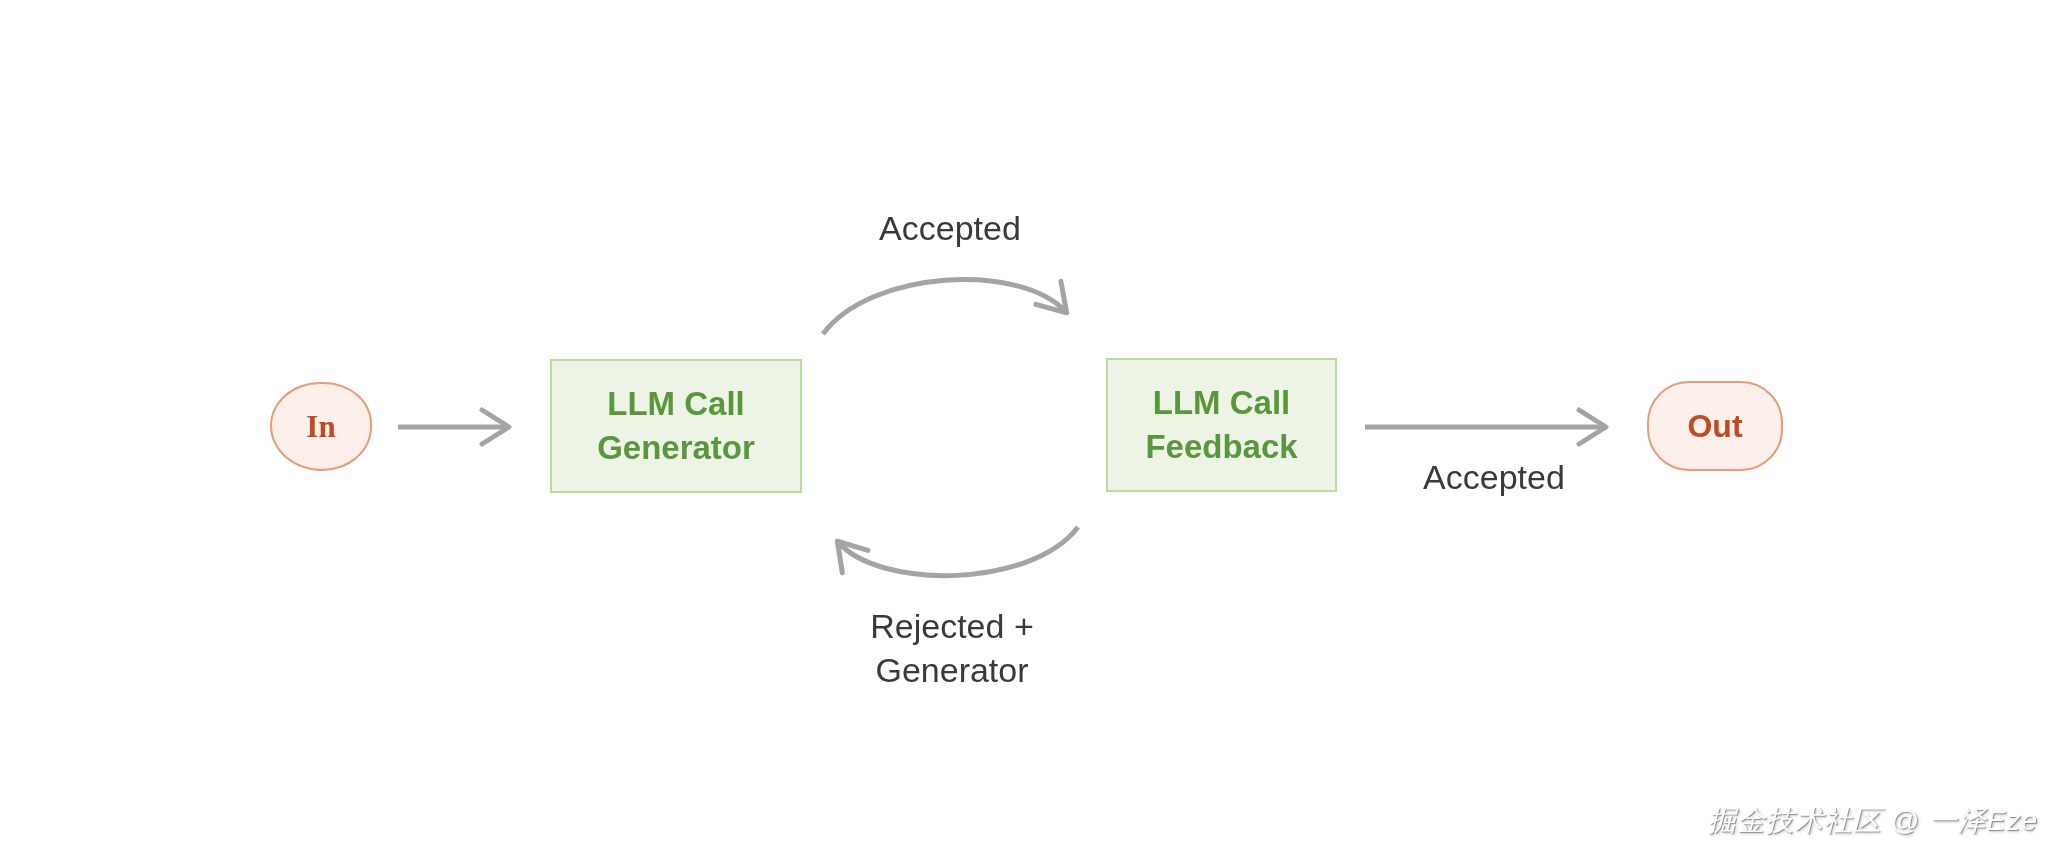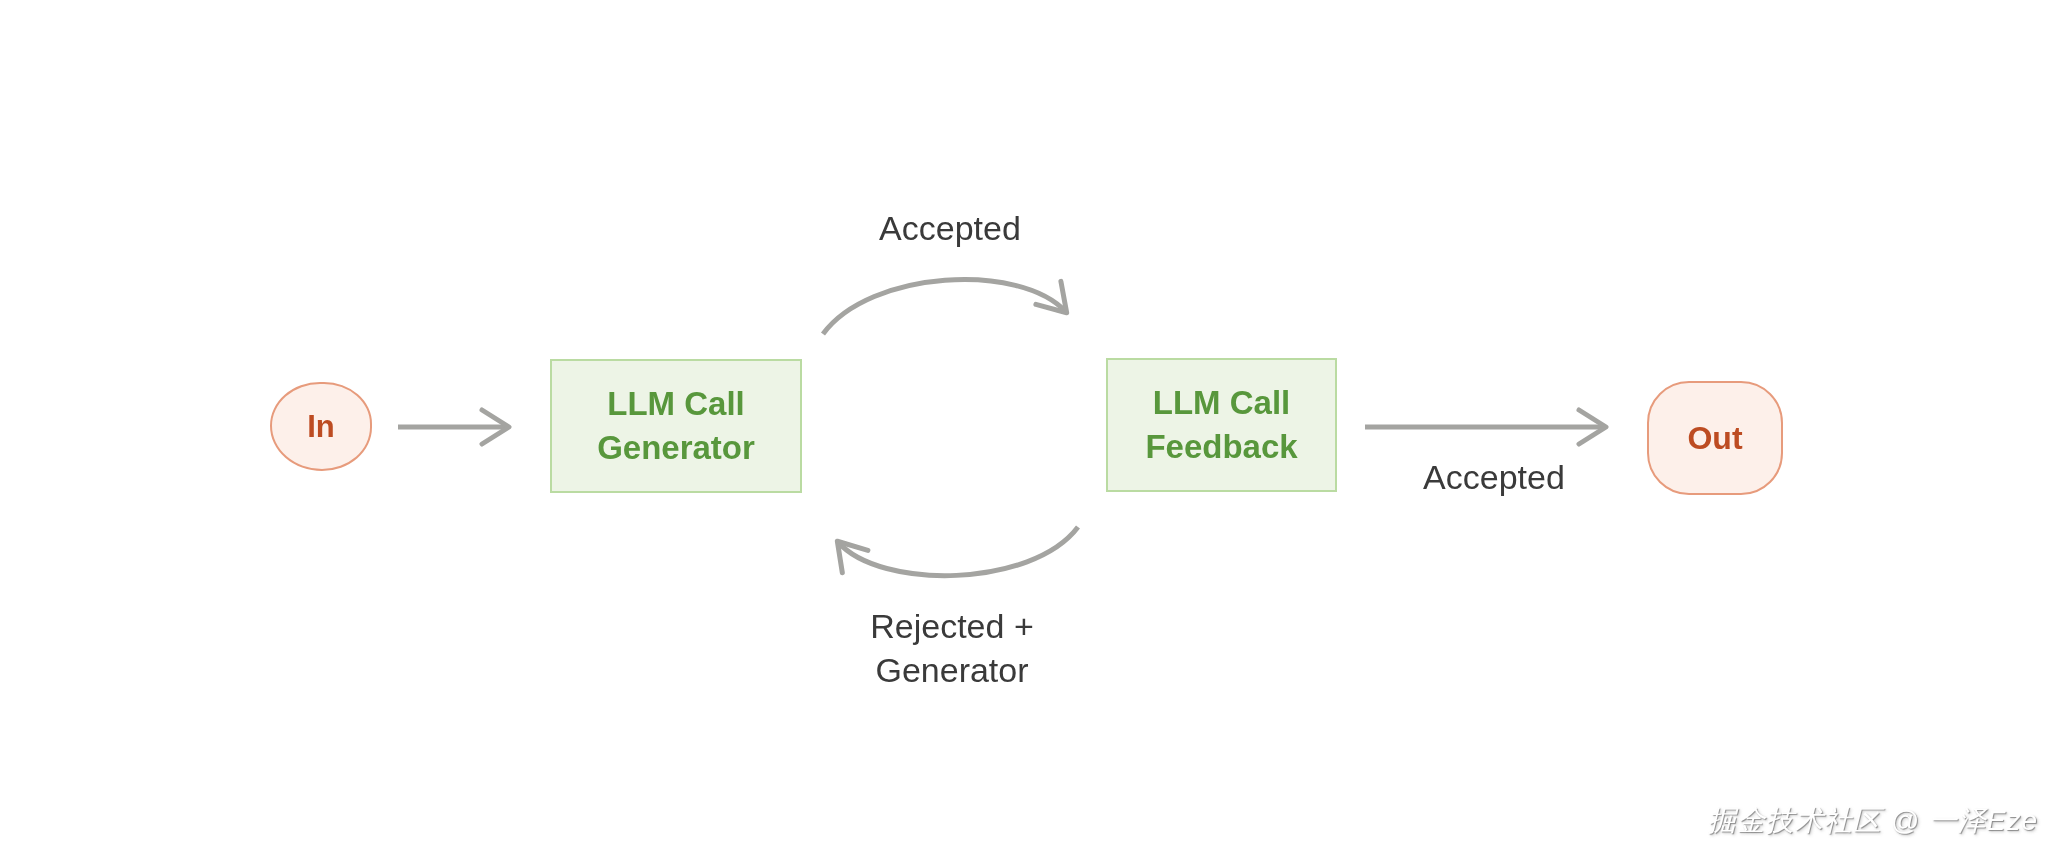--- a/index.html
+++ b/index.html
@@ -35,22 +35,22 @@
     border:2px solid var(--node-pink-border);
     color:var(--node-pink-text);
     font-size:31px;
   }
   .node-green{
     background:var(--node-green-fill);
     border:2px solid var(--node-green-border);
     color:var(--node-green-text);
     font-size:33px;line-height:44px;
   }
-  #node-in{left:270px;top:382px;width:102px;height:89px;border-radius:50% 48% 50% 52%;}
-  #node-out{left:1647px;top:381px;width:136px;height:114px;border-radius:42px;font-size:32px;}
+  #node-in{left:270px;top:382px;width:102px;height:89px;border-radius:50% 48% 50% 52%;font-family:Liberation Serif, serif;}
+  #node-out{left:1647px;top:381px;width:136px;height:90px;border-radius:42px;font-size:32px;}
   #node-generator{left:550px;top:359px;width:252px;height:134px;}
   #node-evaluator{left:1106px;top:358px;width:231px;height:134px;}
 
   .edge-label{
     position:absolute;
     transform:translate(-50%,-50%);
     color:var(--label-text);
     font-size:34px;
     white-space:nowrap;
     text-align:center;

